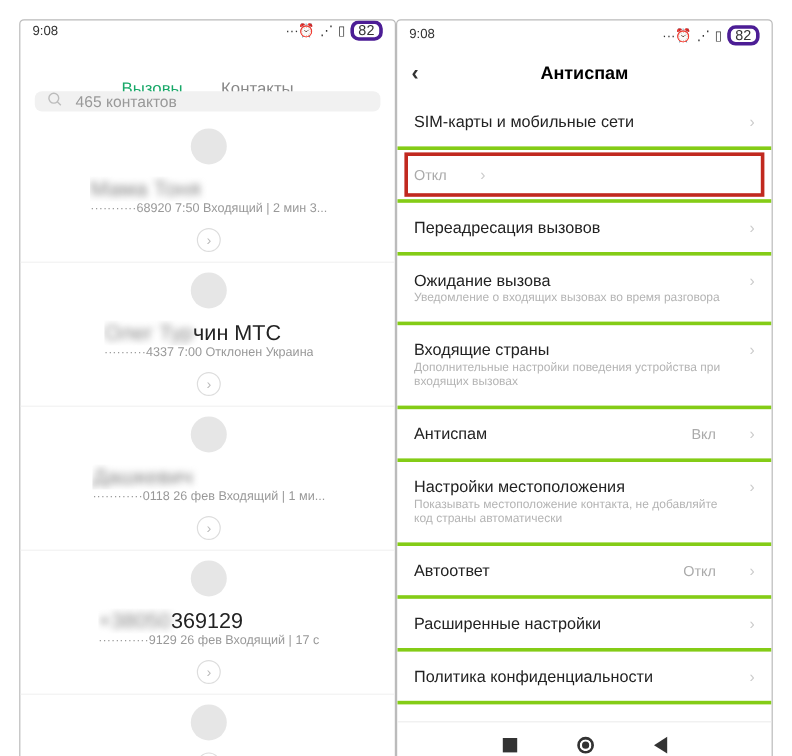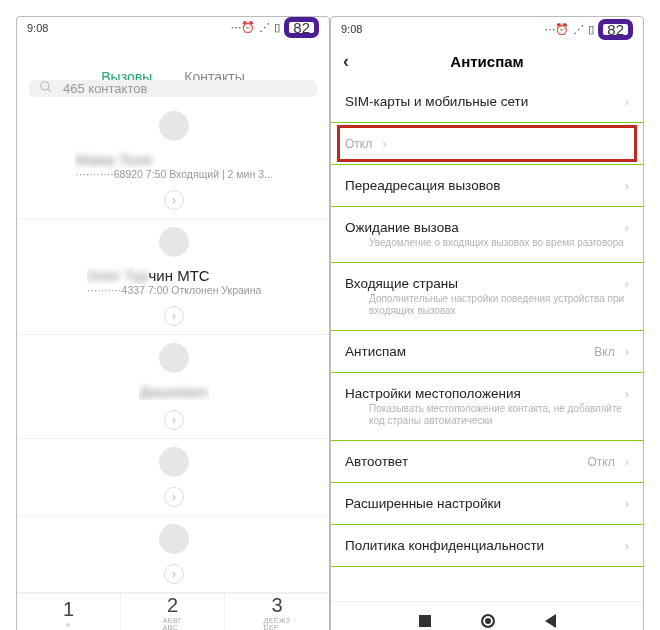--- a/index.html
+++ b/index.html
@@ -24,22 +24,22 @@
     height: 24px;
     display: flex; align-items: center;
     padding: 0 10px;
     font-size: 11px;
     color: #333;
   }
   .statusbar .time { font-weight: 500; }
   .statusbar .spacer { flex: 1; }
   .statusbar .icons { display: flex; gap: 4px; align-items: center; }
   .statusbar .batt {
-    border: 5px solid #4c1d95; border-radius: 7px;
-    font-size: 15px; padding: 0 4px; line-height: 11px;
+    border: 3px solid #4c1d95; border-radius: 7px;
+    font-size: 12px; padding: 0 4px; line-height: 11px;
   }
   
   .tabs {
     display: flex; justify-content: center; gap: 32px;
     height: 36px; align-items: center;
     font-size: 14px;
   }
   .tab { color: #888; margin-top: 41px; }
   .tab.active { color: #18a868; font-weight: 500; }
   
@@ -62,21 +62,21 @@
     gap: 10px;
     flex-direction: column;
   }
   .avatar {
     width: 30px; height: 30px; border-radius: 50%;
     background: #e6e6e6;
     flex: 0 0 30px;
   }
   .callinfo { flex: 1; min-width: 0; }
   .callinfo .line1 {
-    font-size: 15px; color: #222;
+    font-size: 18px; color: #222;
     white-space: nowrap; overflow: hidden; text-overflow: ellipsis;
   }
   .callinfo .line1 .blur { filter: blur(3px); color:#888; }
   .callinfo .line2 {
     font-size: 10.5px; color: #999;
     white-space: nowrap; overflow: hidden; text-overflow: ellipsis;
   }
   .carrow {
     width: 20px; height: 20px;
     border: 1px solid #ddd; border-radius: 50%;
@@ -145,35 +145,34 @@
   .titlebar {
     height: 40px; display: flex; align-items: center; justify-content: center;
     position: relative; font-size: 15px; font-weight: 600;
   }
   .titlebar .back {
     position: absolute; left: 12px; font-size: 18px; color: #333;
   }
   .settings { flex: 1; overflow: hidden; }
   .setrow {
     padding: 13px 14px;
-    border-bottom: 1px solid #84cc16;
+    border-bottom: 3px solid #84cc16;
     display: flex; flex-direction: column;
     position: relative;
   }
   .setrow .top {
     display: flex; align-items: center;
     font-size: 13.5px; color: #222;
   }
   .setrow .top .label { flex: 1; }
-  .setrow .top .val { color: #aaa; font-size: 12px; margin-right: 10px; }
+  .setrow .top .val { color: #aaa; font-size: 12px; margin-right: 28px; }
   .setrow .top .chev { color: #ccc; font-size: 13px; }
   .setrow .desc {
     font-size: 10px; color: #b4b4b4; margin-top: 2px; line-height: 1.2;
     max-width: 92%;
-    margin-left: 24px;
   }
   .setrow.highlight::after {
     content: "";
     position: absolute;
     inset: 2px 6px;
     border: 3px solid #c1291f;
     pointer-events: none;
   }
   .hamburger-lines { width:18px; display:flex; flex-direction:column; gap:3px; }
   .hamburger-lines span { height:2px; background:#666; }
@@ -224,25 +223,30 @@
           <div class="callinfo">
             <div class="line1"><span class="blur">Олег Тур</span>чин МТС</div>
             <div class="line2"><span class="blur">··········4337</span> 7:00 Отклонен Украина</div>
           </div>
           <div class="carrow">›</div>
         </div>
         <div class="callrow">
           <div class="avatar"></div>
           <div class="callinfo">
             <div class="line1"><span class="blur">Дашкевич</span></div>
+            <div class="line2"><span class="blur">············0118</span> 26 фев Входящий | 1 ми...</div>
           </div>
           <div class="carrow">›</div>
         </div>
         <div class="callrow">
           <div class="avatar"></div>
+          <div class="callinfo">
+            <div class="line1"><span class="blur">+38050</span>369129</div>
+            <div class="line2"><span class="blur">············9129</span> 26 фев Входящий | 17 с</div>
+          </div>
           <div class="carrow">›</div>
         </div>
         <div class="callrow">
           <div class="avatar"></div>
           <div class="carrow">›</div>
         </div>
       </div>
 
     <div class="dialpad" id="dialpad">
         <div class="key">

